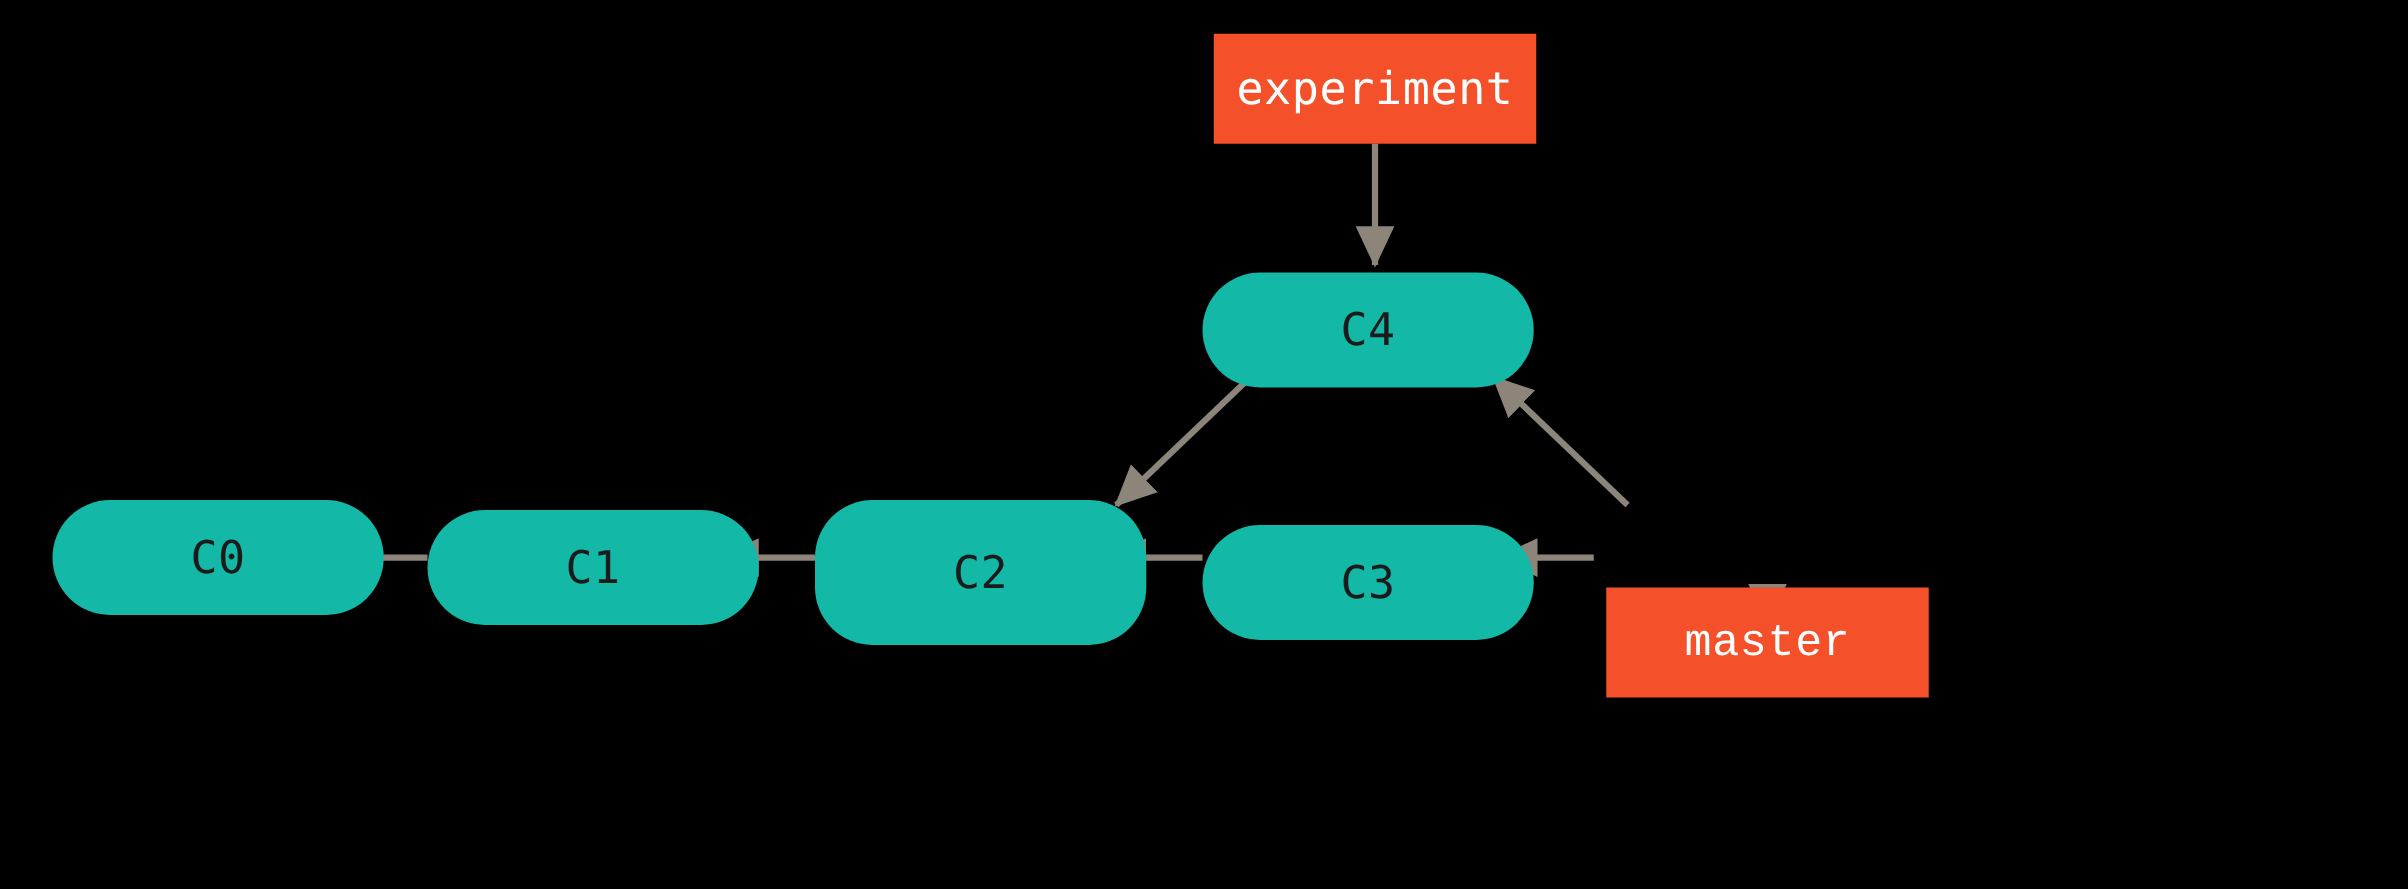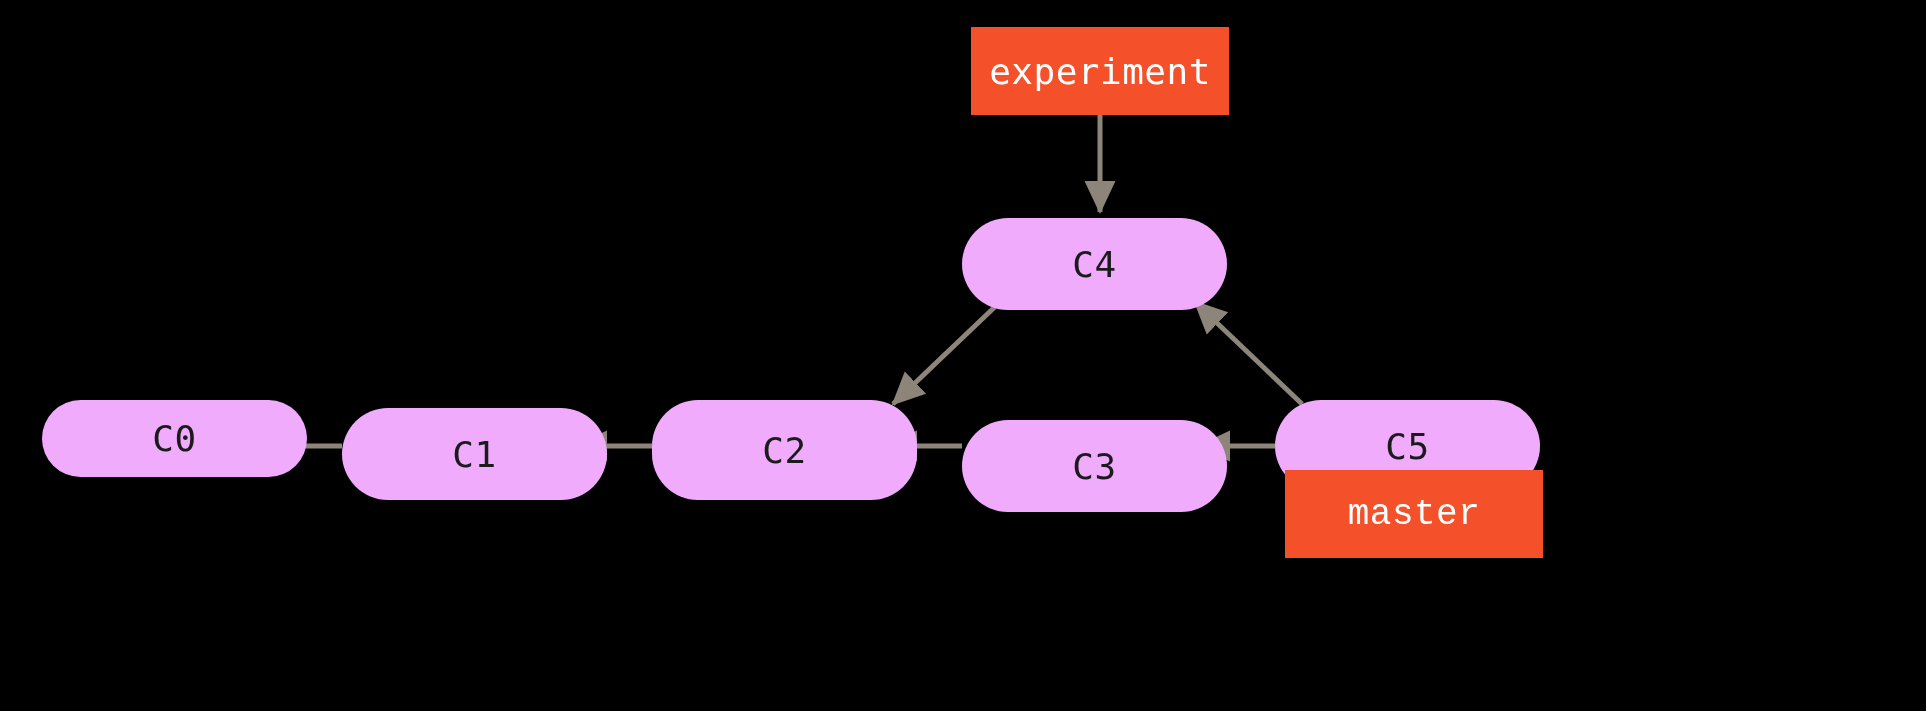--- a/index.html
+++ b/index.html
@@ -23,21 +23,21 @@
   #edge-layer {
     position: absolute;
     left: 0;
     top: 0;
     width: 1926px;
     height: 711px;
     pointer-events: none;
   }
   .commit-node {
     position: absolute;
-    background: #f0abfc;
+    background: #14b8a6;
     border-radius: 46px;
     display: flex;
     align-items: center;
     justify-content: center;
     color: #1b1b1b;
     font-size: 36px;
     letter-spacing: 0.5px;
     font-family: "DejaVu Sans Mono", "Liberation Mono", monospace;
     box-sizing: border-box;
   }
@@ -76,43 +76,40 @@
 
     <line x1="1000" y1="302" x2="893" y2="404" stroke="#8d857a" stroke-width="5" marker-end="url(#arrowhead)"></line>
 
     <line x1="1302" y1="404" x2="1195" y2="302" stroke="#8d857a" stroke-width="5" marker-end="url(#arrowhead)"></line>
 
     <line x1="1100" y1="115" x2="1100" y2="212" stroke="#8d857a" stroke-width="5" marker-end="url(#arrowhead)"></line>
 
     <line x1="1414" y1="470" x2="1414" y2="498" stroke="#8d857a" stroke-width="5" marker-end="url(#arrowhead)"></line>
   </svg>
 
-  <div class="commit-node" style="left:42px; top:400px; width:265px; height:77px;text-align:right;">
+  <div class="commit-node" style="left:42px; top:400px; width:265px; height:92px;text-align:right;">
     <span>C0</span>
   </div>
 
   <div class="commit-node" style="left:342px; top:408px; width:265px; height:92px;">
     <span>C1</span>
   </div>
 
-  <div class="commit-node" style="left:652px; top:400px; width:265px; height:100px;">
+  <div class="commit-node" style="left:652px; top:400px; width:265px; height:116px;">
     <span>C2</span>
   </div>
 
   <div class="commit-node" style="left:962px; top:400px; width:265px; height:92px;margin-top:20px;">
     <span>C3</span>
   </div>
 
   <div class="commit-node" style="left:962px; top:218px; width:265px; height:92px;">
     <span>C4</span>
   </div>
 
-  <div class="commit-node" style="left:1275px; top:400px; width:265px; height:92px;">
-    <span>C5</span>
-  </div>
 
   <div class="branch-label" style="left:971px; top:27px; width:258px; height:88px;">
     <span>experiment</span>
   </div>
 
   <div class="branch-label" style="left:1285px; top:470px; width:258px; height:88px;font-family:Liberation Mono, monospace;">
     <span>master</span>
   </div>
 
 </div>

